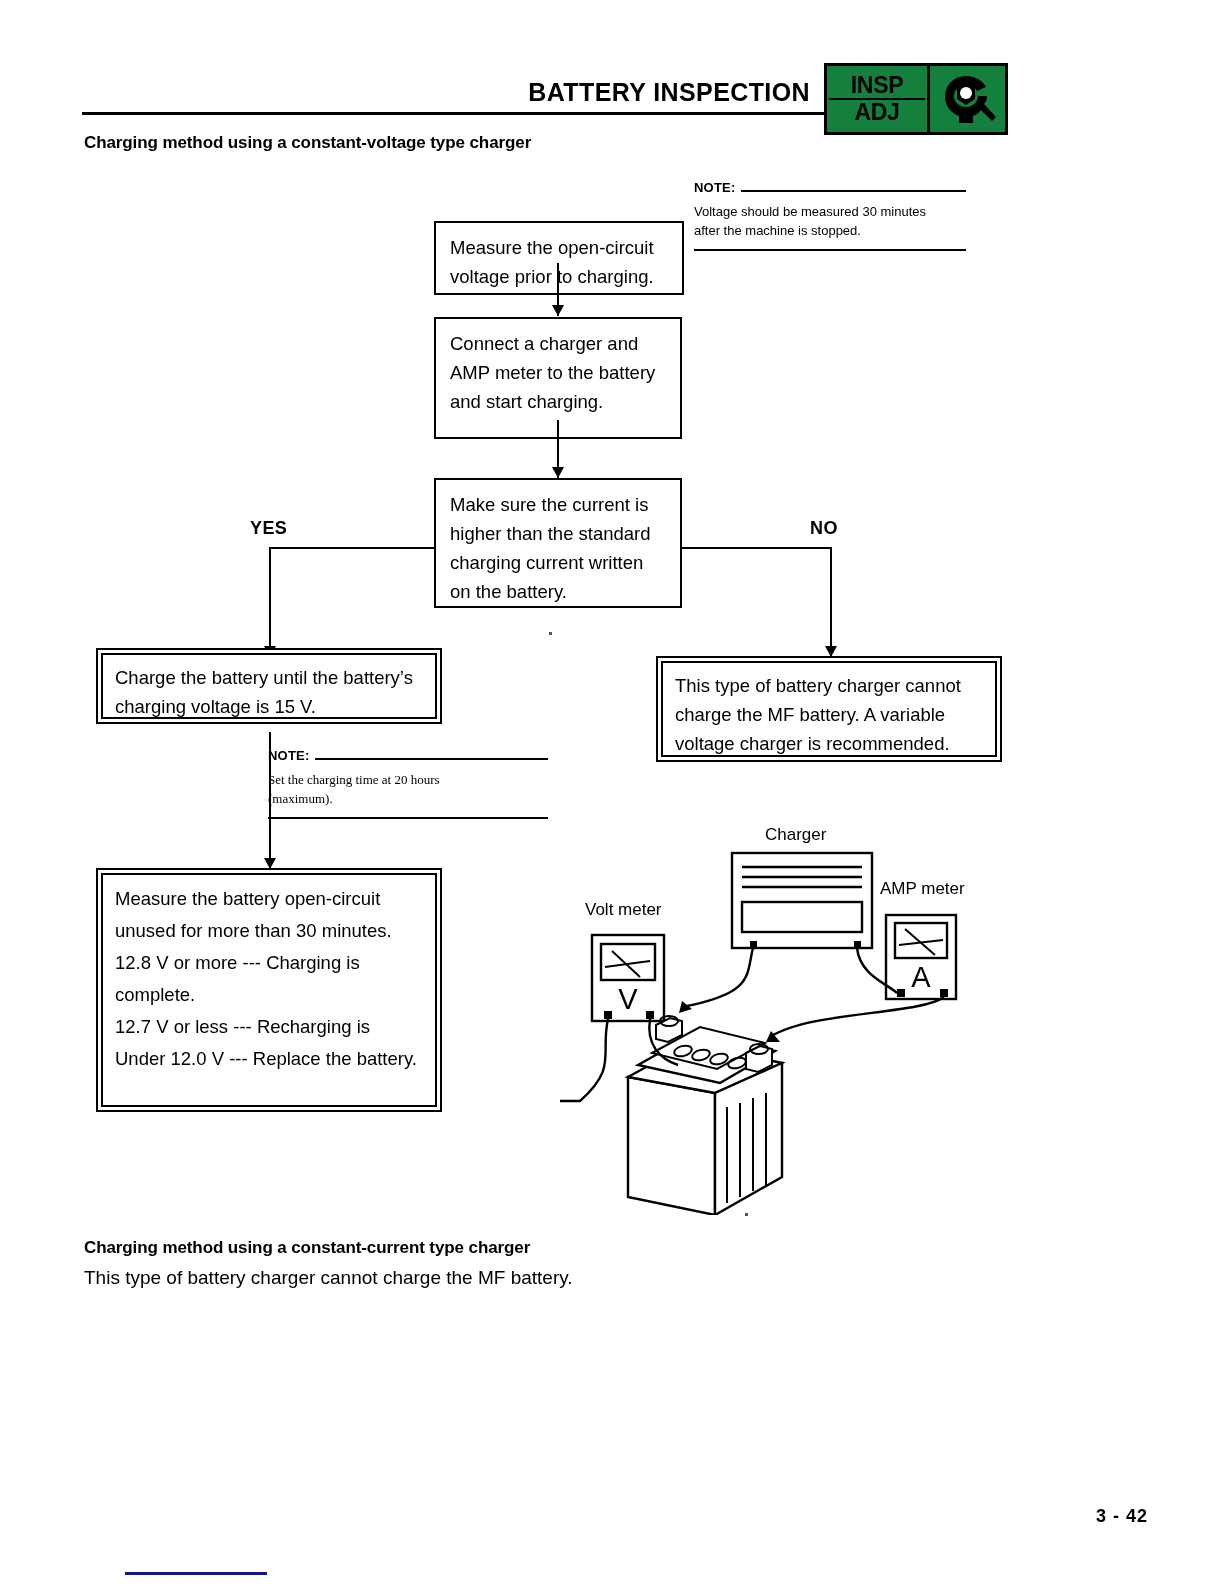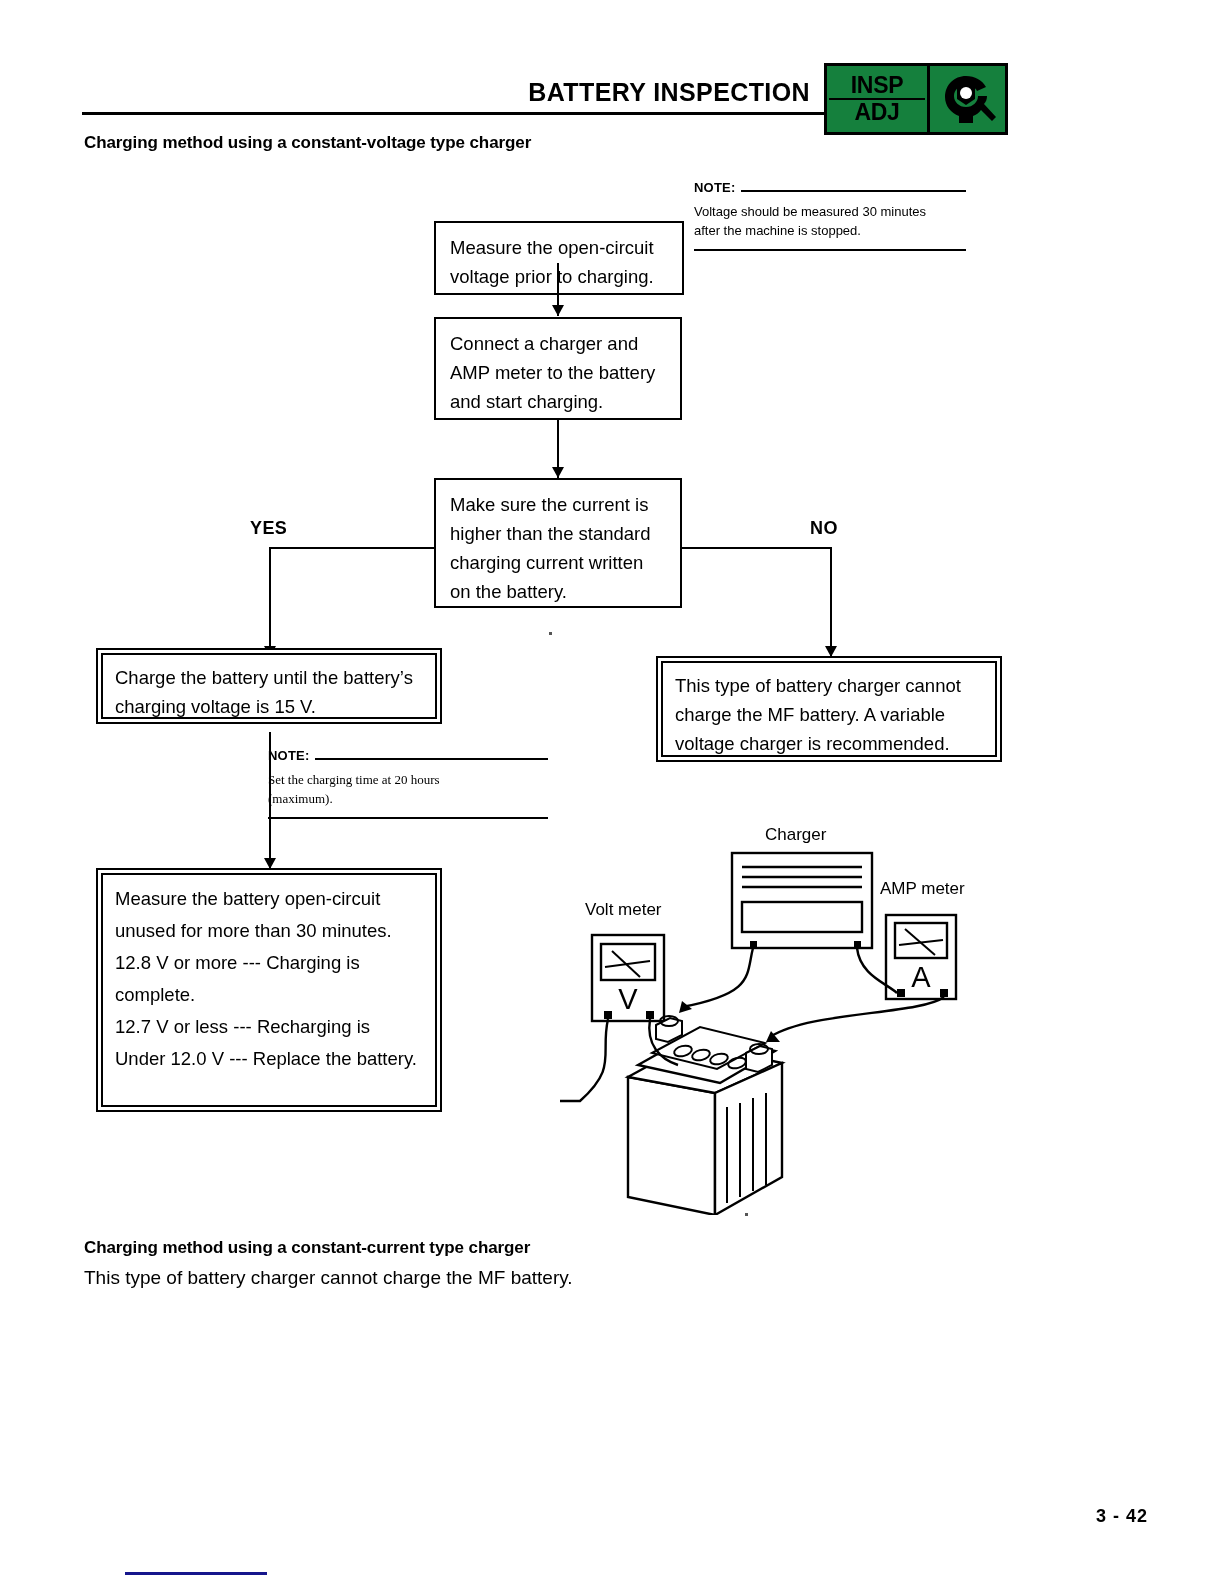--- a/index.html
+++ b/index.html
@@ -212,21 +212,21 @@
     <div class="note-body">
       <div>Voltage should be measured 30 minutes</div>
       <div>after the machine is stopped.</div>
     </div>
     <div class="note-botrule"></div>
   </div>
 
   <div class="vline" style="left:557px; top:263px; height:53px;"></div>
   <div class="arrow-dn" style="left:552px; top:305px;"></div>
 
-  <div class="fbox" style="left:434px; top:317px; width:248px; height:103px;">Connect a charger and AMP meter to the battery and start charging.</div>
+  <div class="fbox" style="left:434px; top:317px; width:248px; height:122px;">Connect a charger and AMP meter to the battery and start charging.</div>
 
   <div class="vline" style="left:557px; top:420px; height:58px;"></div>
   <div class="arrow-dn" style="left:552px; top:467px;"></div>
 
   <div class="fbox" style="left:434px; top:478px; width:248px; height:130px;">Make sure the current is higher than the standard charging current written on the battery.</div>
 
   <div class="branch-label" style="left:250px; top:518px;">YES</div>
   <div class="branch-label" style="left:810px; top:518px;">NO</div>
 
   <div class="hline" style="left:269px; top:547px; width:167px;"></div>

